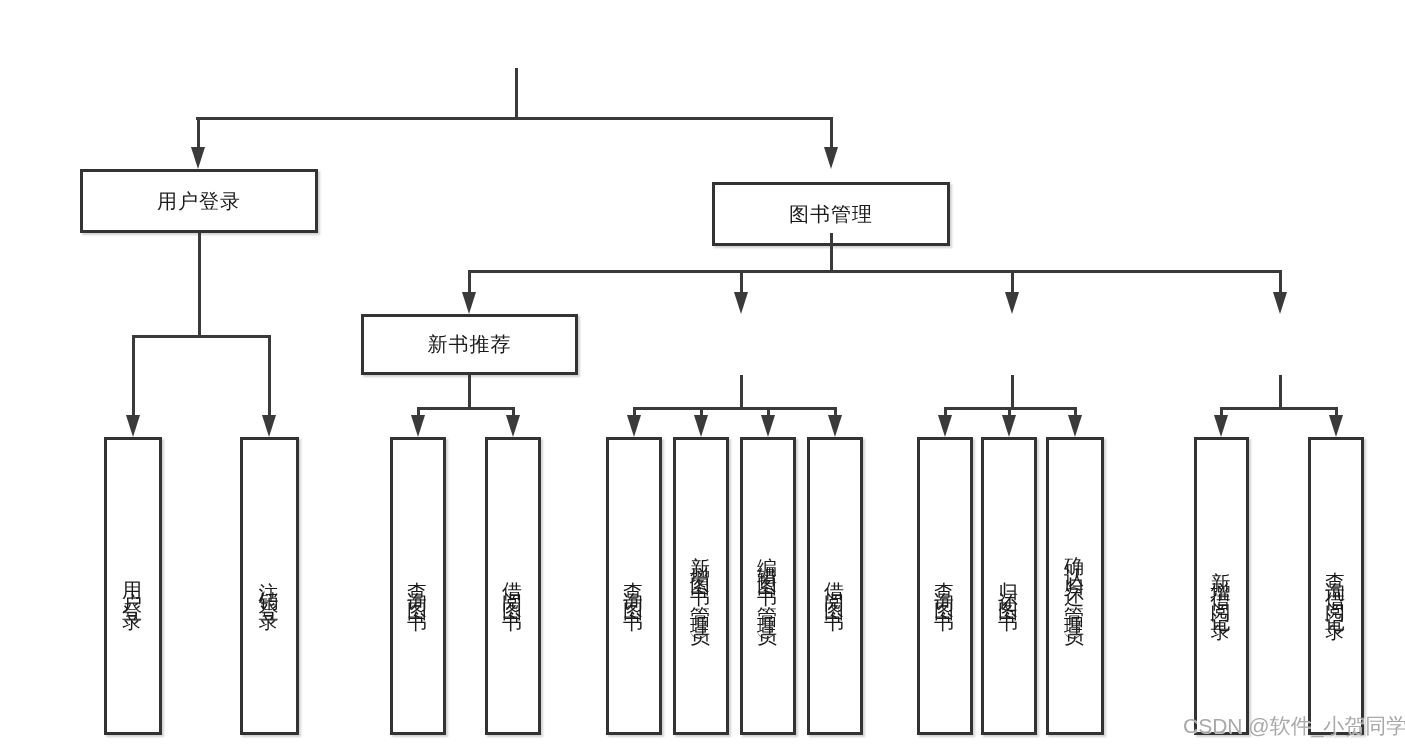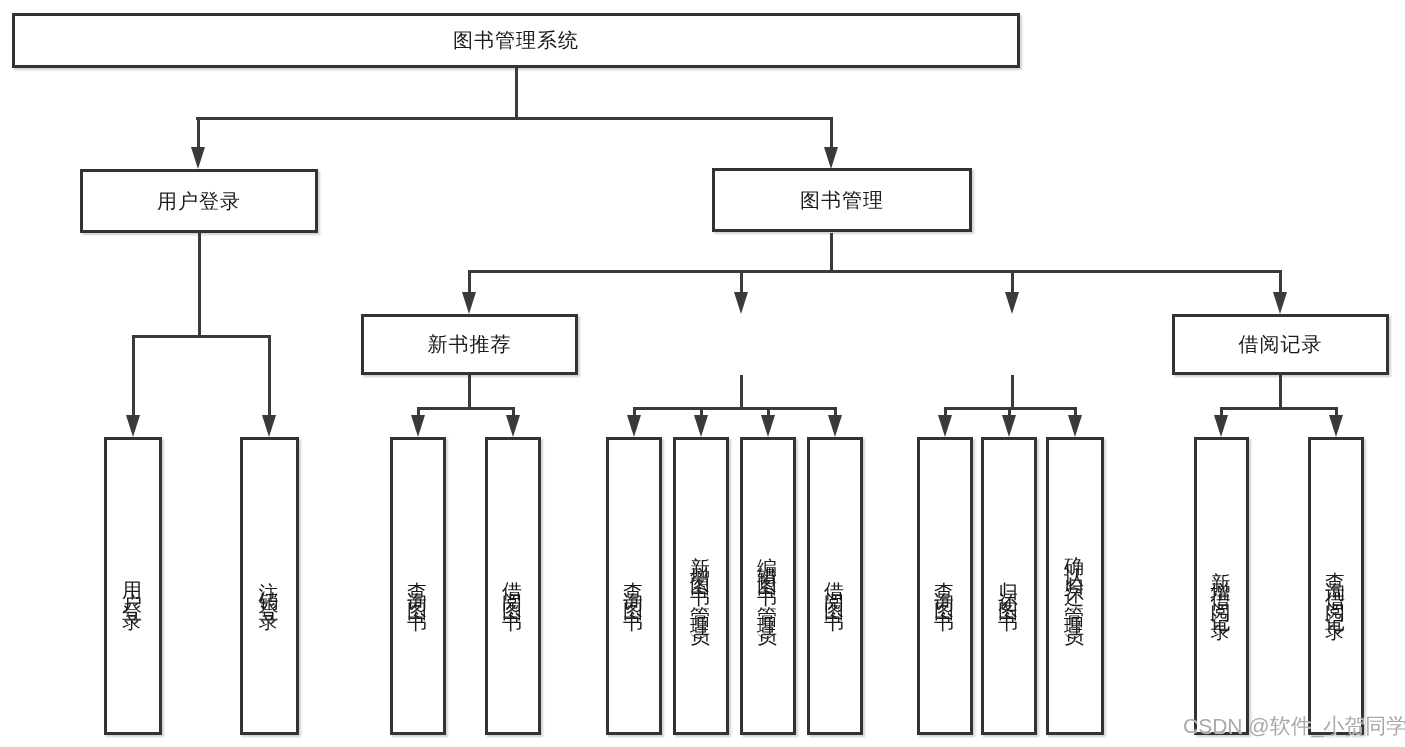--- a/index.html
+++ b/index.html
@@ -19,52 +19,50 @@
          border-top:22px solid var(--line,#3a3a3a);}
   .watermark{position:absolute;left:1183px;top:712px;font-size:21px;
              color:var(--watermark,#a9a9a9);white-space:nowrap;z-index:5;
              text-shadow:1px 1px 0 rgba(255,255,255,0.7);}
 </style>
 </head>
 <body>
 
 <div class="canvas">
 
-  <div class="box" style="left:12px;top:13px;width:1008px;height:55px;">图书管理系统</div>
 
   <div class="line" style="left:515px;top:68px;width:3px;height:51px;"></div>
   <div class="line" style="left:196px;top:117px;width:637px;height:3px;"></div>
   <div class="line" style="left:197px;top:117px;width:3px;height:32px;"></div>
   <div class="arrow" style="left:191px;top:147px;"></div>
   <div class="line" style="left:830px;top:117px;width:3px;height:32px;"></div>
   <div class="arrow" style="left:824px;top:147px;"></div>
 
   <div class="box" style="left:80px;top:169px;width:238px;height:64px;">用户登录</div>
-  <div class="box" style="left:712px;top:168px;width:260px;height:64px;">图书管理</div>
+  <div class="box" style="left:712px;top:182px;width:238px;height:64px;">图书管理</div>
 
   <div class="line" style="left:198px;top:233px;width:3px;height:104px;"></div>
   <div class="line" style="left:132px;top:335px;width:139px;height:3px;"></div>
   <div class="line" style="left:132px;top:335px;width:3px;height:82px;"></div>
   <div class="arrow" style="left:126px;top:415px;"></div>
   <div class="line" style="left:268px;top:335px;width:3px;height:82px;"></div>
   <div class="arrow" style="left:262px;top:415px;"></div>
 
   <div class="line" style="left:830px;top:233px;width:3px;height:39px;"></div>
   <div class="line" style="left:468px;top:270px;width:814px;height:3px;"></div>
   <div class="line" style="left:468px;top:270px;width:3px;height:24px;"></div>
   <div class="arrow" style="left:462px;top:292px;"></div>
   <div class="line" style="left:740px;top:270px;width:3px;height:24px;"></div>
   <div class="arrow" style="left:734px;top:292px;"></div>
   <div class="line" style="left:1011px;top:270px;width:3px;height:24px;"></div>
   <div class="arrow" style="left:1005px;top:292px;"></div>
   <div class="line" style="left:1279px;top:270px;width:3px;height:24px;"></div>
   <div class="arrow" style="left:1273px;top:292px;"></div>
 
   <div class="box" style="left:361px;top:314px;width:217px;height:61px;">新书推荐</div>
-  <div class="box" style="left:1172px;top:314px;width:217px;height:61px;">借阅记录</div>
 
   <div class="line" style="left:468px;top:375px;width:3px;height:34px;"></div>
   <div class="line" style="left:417px;top:407px;width:98px;height:3px;"></div>
   <div class="line" style="left:417px;top:407px;width:3px;height:10px;"></div>
   <div class="arrow" style="left:411px;top:415px;"></div>
   <div class="line" style="left:512px;top:407px;width:3px;height:10px;"></div>
   <div class="arrow" style="left:506px;top:415px;"></div>
 
   <div class="line" style="left:740px;top:375px;width:3px;height:34px;"></div>
   <div class="line" style="left:633px;top:407px;width:204px;height:3px;"></div>

